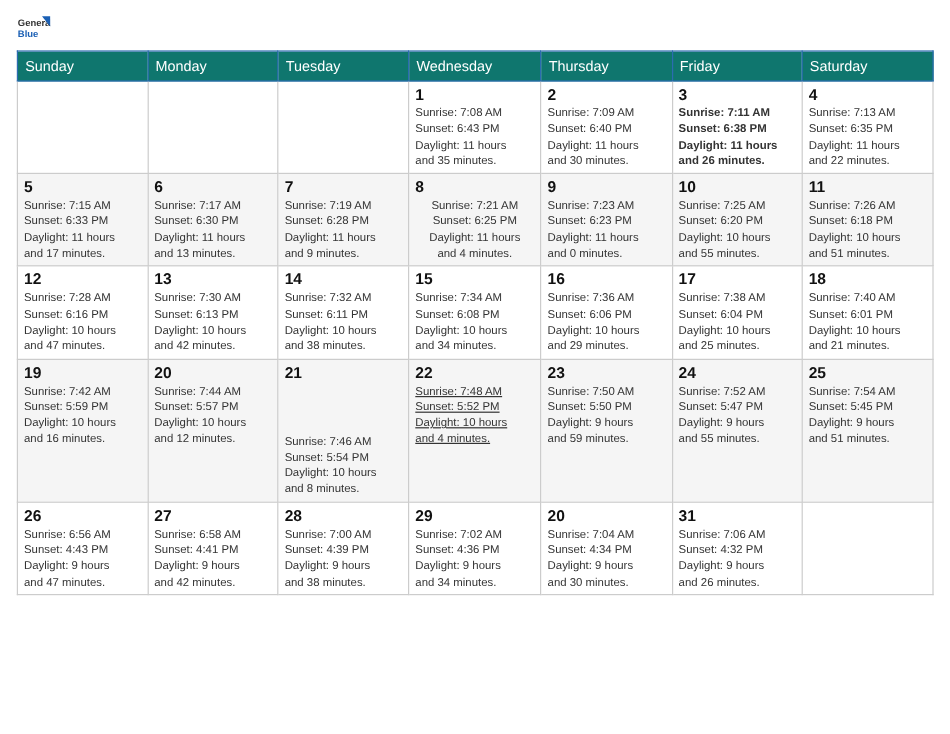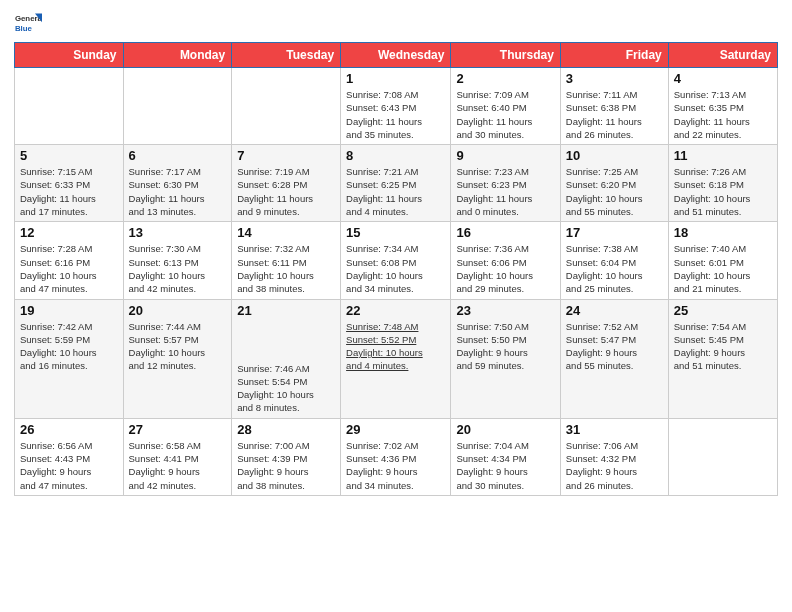--- a/index.html
+++ b/index.html
@@ -42,26 +42,26 @@
       font-size: 14px;
       color: #333;
       font-weight: normal;
     }
     .calendar {
       width: 100%;
       border-collapse: collapse;
       border: 1px solid #ccc;
     }
     .calendar th {
-      background: #ef4444;
+      background: #0f766e;
       color: white;
-      text-align: right;
+      text-align: left;
       padding: 5px 6px;
       font-size: 12px;
-      font-weight: bold;
+      font-weight: normal;
       border: 1px solid #2b6cb0;
     }
     .calendar td {
       vertical-align: top;
       border: 1px solid #ccc;
       padding: 3px 5px;
       width: 113px;
       min-height: 80px;
       background: #fff;
     }
@@ -131,21 +131,21 @@
           </td>
           <td>
             <div class="day-num">2</div>
             <div class="day-info" style="white-space: pre-line;">Sunrise: 7:09 AM
 Sunset: 6:40 PM
 Daylight: 11 hours
 and 30 minutes.</div>
           </td>
           <td>
             <div class="day-num">3</div>
-            <div class="day-info" style="white-space: pre-line;">Sunrise: 7:11 AM
+            <div class="day-info" style="white-space: pre-line; font-weight: bold;">Sunrise: 7:11 AM
 Sunset: 6:38 PM
 Daylight: 11 hours
 and 26 minutes.</div>
           </td>
           <td>
             <div class="day-num">4</div>
             <div class="day-info" style="white-space: pre-line;">Sunrise: 7:13 AM
 Sunset: 6:35 PM
 Daylight: 11 hours
 and 22 minutes.</div>
@@ -168,21 +168,21 @@
           </td>
           <td>
             <div class="day-num">7</div>
             <div class="day-info" style="white-space: pre-line;">Sunrise: 7:19 AM
 Sunset: 6:28 PM
 Daylight: 11 hours
 and 9 minutes.</div>
           </td>
           <td>
             <div class="day-num">8</div>
-            <div class="day-info" style="white-space: pre-line;">Sunrise: 7:21 AM
+            <div class="day-info" style="white-space: pre-line; text-align: center;">Sunrise: 7:21 AM
 Sunset: 6:25 PM
 Daylight: 11 hours
 and 4 minutes.</div>
           </td>
           <td>
             <div class="day-num">9</div>
             <div class="day-info" style="white-space: pre-line;">Sunrise: 7:23 AM
 Sunset: 6:23 PM
 Daylight: 11 hours
 and 0 minutes.</div>

